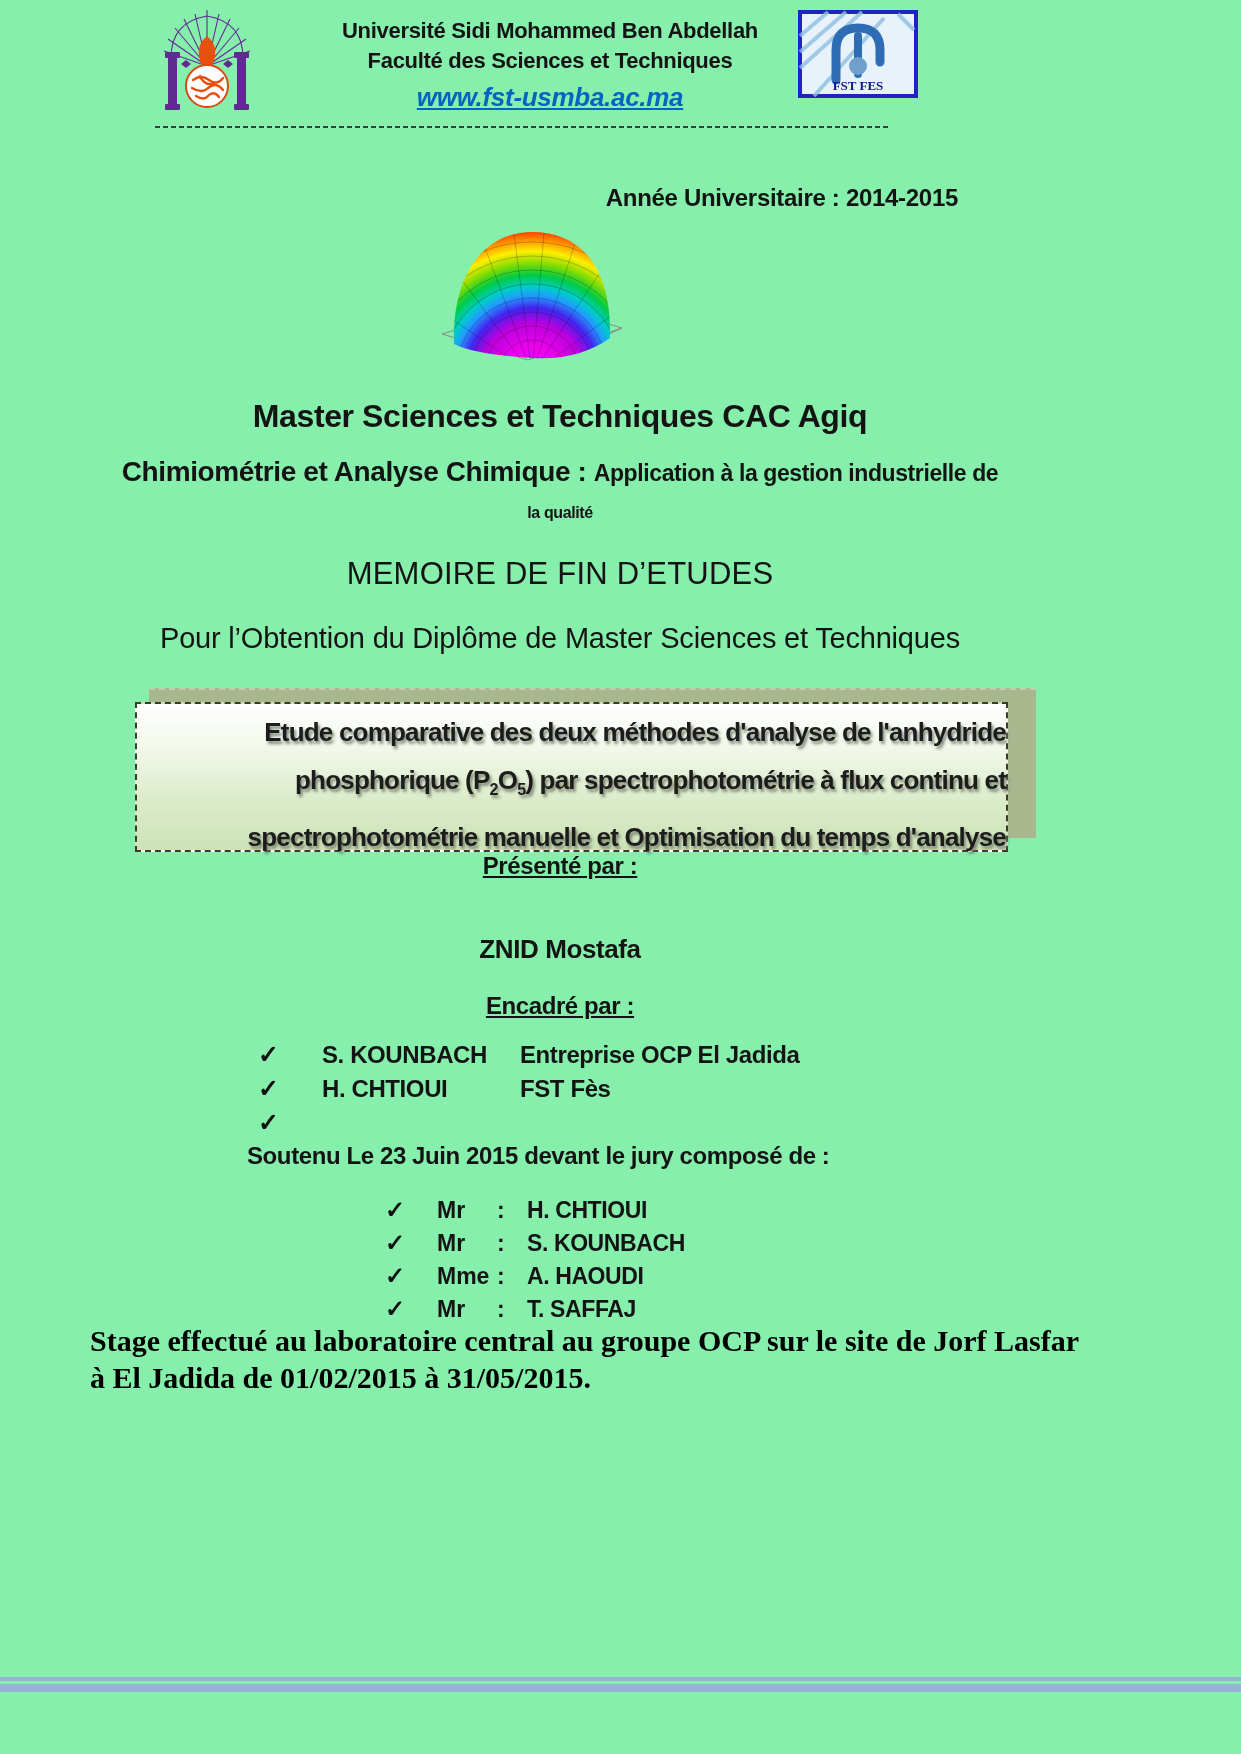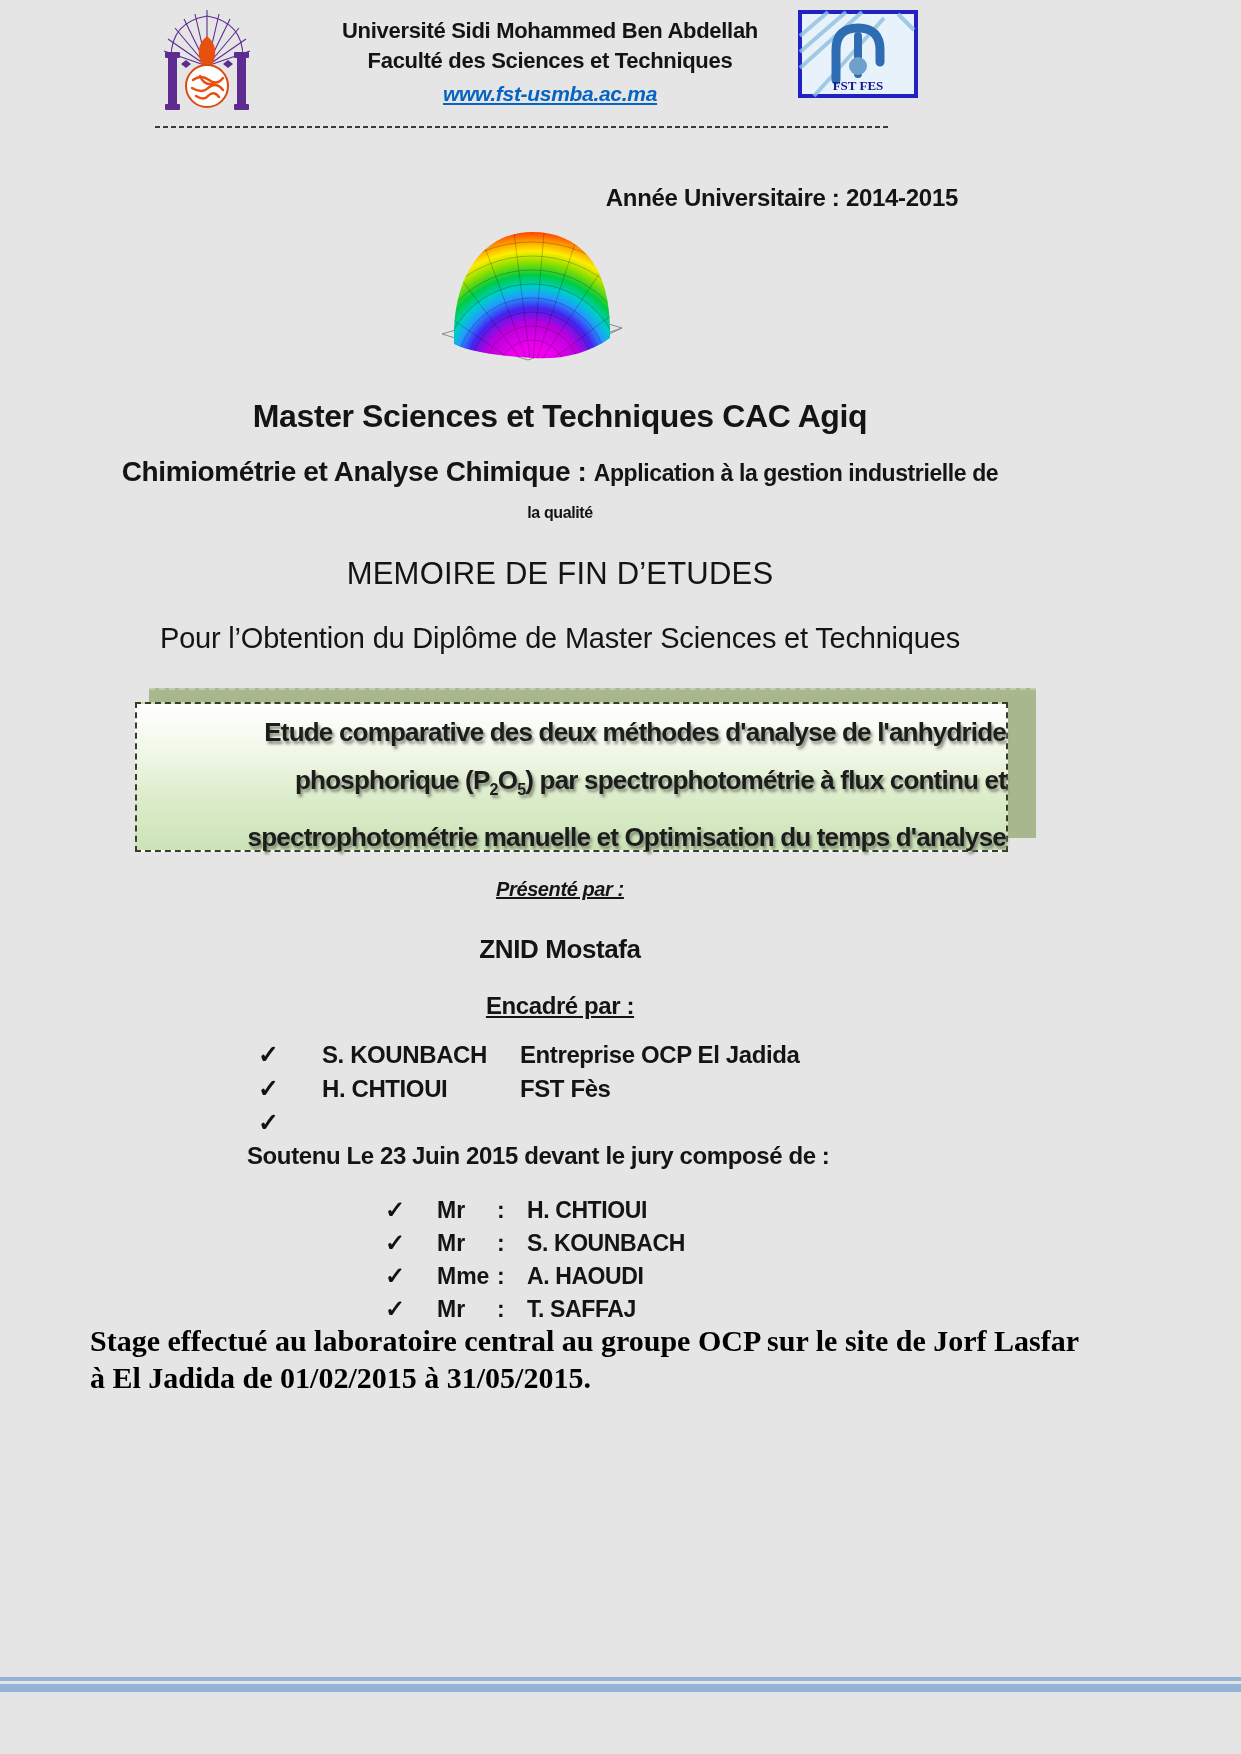--- a/index.html
+++ b/index.html
@@ -1,25 +1,25 @@
 <!DOCTYPE html>
 <html><head>
 <meta charset="utf-8">
 <style>
   html,body{margin:0;padding:0;background:#ffffff;}
   .page{
-    position:relative;width:1241px;height:1754px;background:#e5e5e5;
+    position:relative;width:1241px;height:1754px;background:#86efac;
     font-family:"Liberation Sans",sans-serif;color:#141414;overflow:hidden;
   }
   
   .logo-left{position:absolute;left:148px;top:6px;width:118px;height:114px;}
   .logo-right{position:absolute;left:798px;top:10px;width:120px;height:84px;}
   .header-center{position:absolute;left:280px;top:16px;width:540px;text-align:center;}
   .hdr-line{font-size:22px;font-weight:bold;letter-spacing:-0.3px;line-height:30px;}
-  .hdr-site{display:inline-block;margin-top:6px;font-size:21px;font-weight:bold;font-style:italic;
+  .hdr-site{display:inline-block;margin-top:6px;font-size:26px;font-weight:bold;font-style:italic;
     color:#0563C1;letter-spacing:-0.3px;}
   .divider{position:absolute;left:155px;top:126px;width:734px;height:2px;
     background:repeating-linear-gradient(90deg,#3c3c3c 0 5px,transparent 5px 8px);}
   
   .annee{position:absolute;left:400px;top:184px;width:558px;text-align:right;
     font-size:24px;font-weight:bold;letter-spacing:-0.3px;}
   
   .plot{position:absolute;left:438px;top:222px;width:188px;height:146px;}
   
   .center-line{position:absolute;left:60px;width:1000px;text-align:center;letter-spacing:-0.4px;}
@@ -36,21 +36,21 @@
     border-top:2px dashed #c2cdae;}
   .thesis-inner{position:absolute;left:0;top:14px;width:869px;bottom:0;
     border:2px dashed #3b3b28;
     background:linear-gradient(180deg,#ffffff 0%,#f2f8ea 30%,#dcecca 65%,#cbe3b8 100%);
     text-align:right;}
   .thesis-inner .tl{font-size:26px;font-weight:bold;letter-spacing:-0.8px;color:#1c1c1c;
     line-height:48px;text-shadow:2px 3px 3px rgba(110,120,100,0.85);}
   .thesis-inner .tl:first-child{margin-top:4px;}
   .thesis-inner sub{font-size:0.62em;}
   
-  .t-presente{top:878px;font-size:20px;font-weight:bold;font-style:italic;}
+  .t-presente{top:852px;font-size:24px;font-weight:bold;}
   .t-presente .u, .t-encadre .u{text-decoration:underline;}
   .t-znid{top:934px;font-size:26px;font-weight:bold;}
   .t-encadre{top:992px;font-size:24px;font-weight:bold;}
   .sup-row{position:absolute;left:258px;font-size:24px;white-space:nowrap;}
   .chk{font-weight:bold;color:#111;}
   .sup-chk{display:inline-block;width:64px;font-size:25px;}
   .sup-name{display:inline-block;width:198px;font-weight:bold;letter-spacing:-0.4px;}
   .sup-aff{font-weight:bold;letter-spacing:-0.4px;}
   .t-soutenu{position:absolute;left:247px;top:1142px;font-size:24px;font-weight:bold;letter-spacing:-0.4px;}
   .jury-row{position:absolute;left:385px;font-size:23px;white-space:nowrap;}

